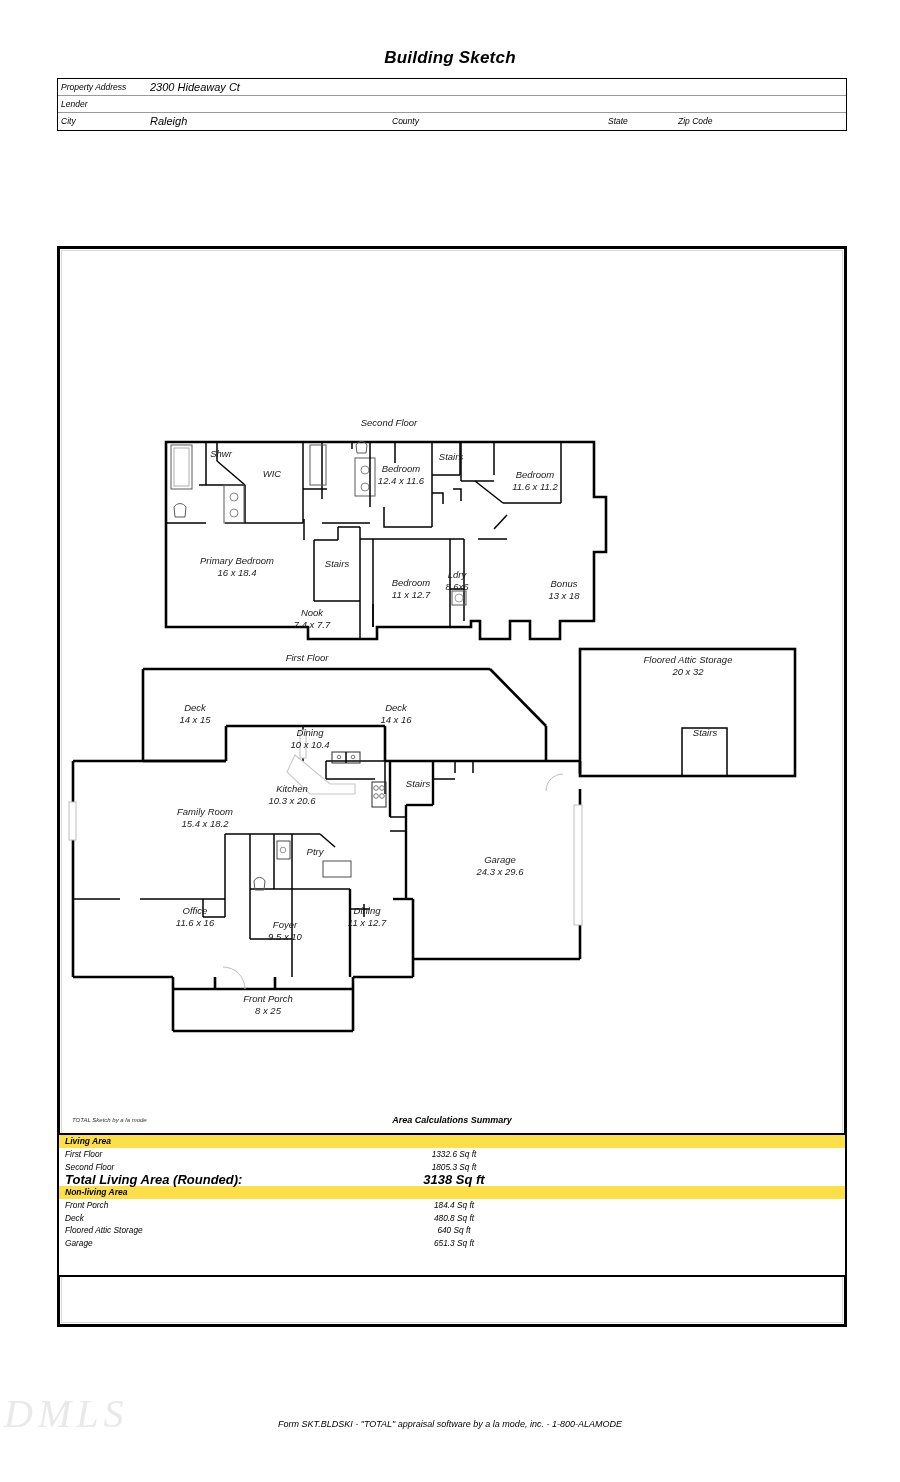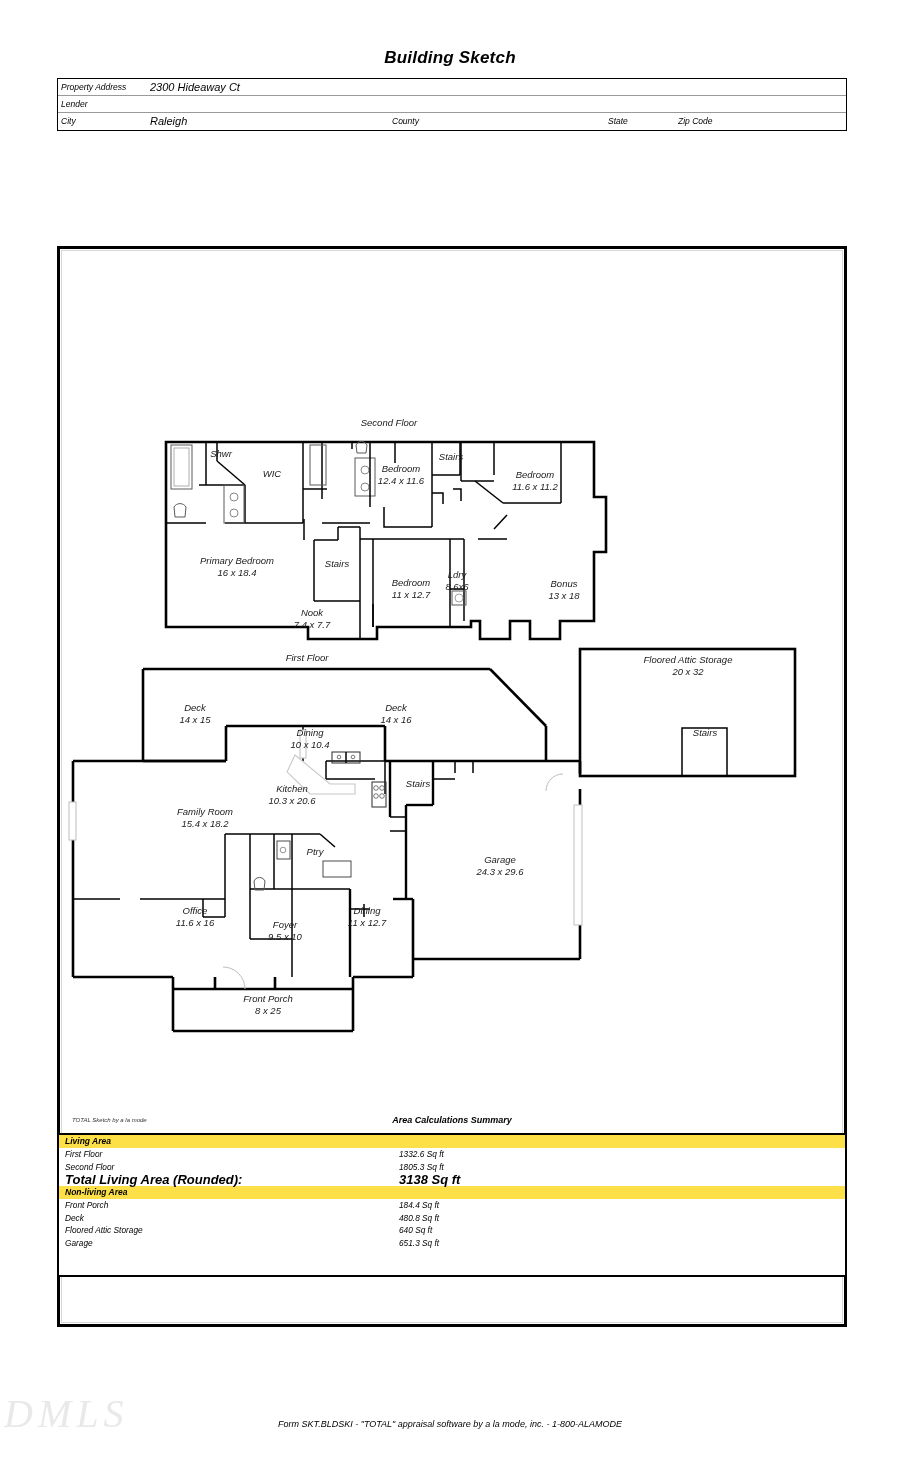--- a/index.html
+++ b/index.html
@@ -125,21 +125,21 @@
     line-height: 11px;
   }
   .calc-row {
     display: flex;
     height: 12.6px;
     align-items: center;
     font-size: 8.3px;
     color: #000;
   }
   .calc-row .c-name { width: 340px; padding-left: 6px; }
-  .calc-row .c-val { width: 110px; text-align: left; }
+  .calc-row .c-val { width: 110px; text-align: center; }
   .calc-row.total { font-weight: bold; font-size: 13px; }
   .calc-pad { height: 26px; }
 
   
   .watermark {
     position: absolute;
     left: 4px; top: 1390px;
     font-size: 40px;
     letter-spacing: 5px;
     color: #e9e9e9;

